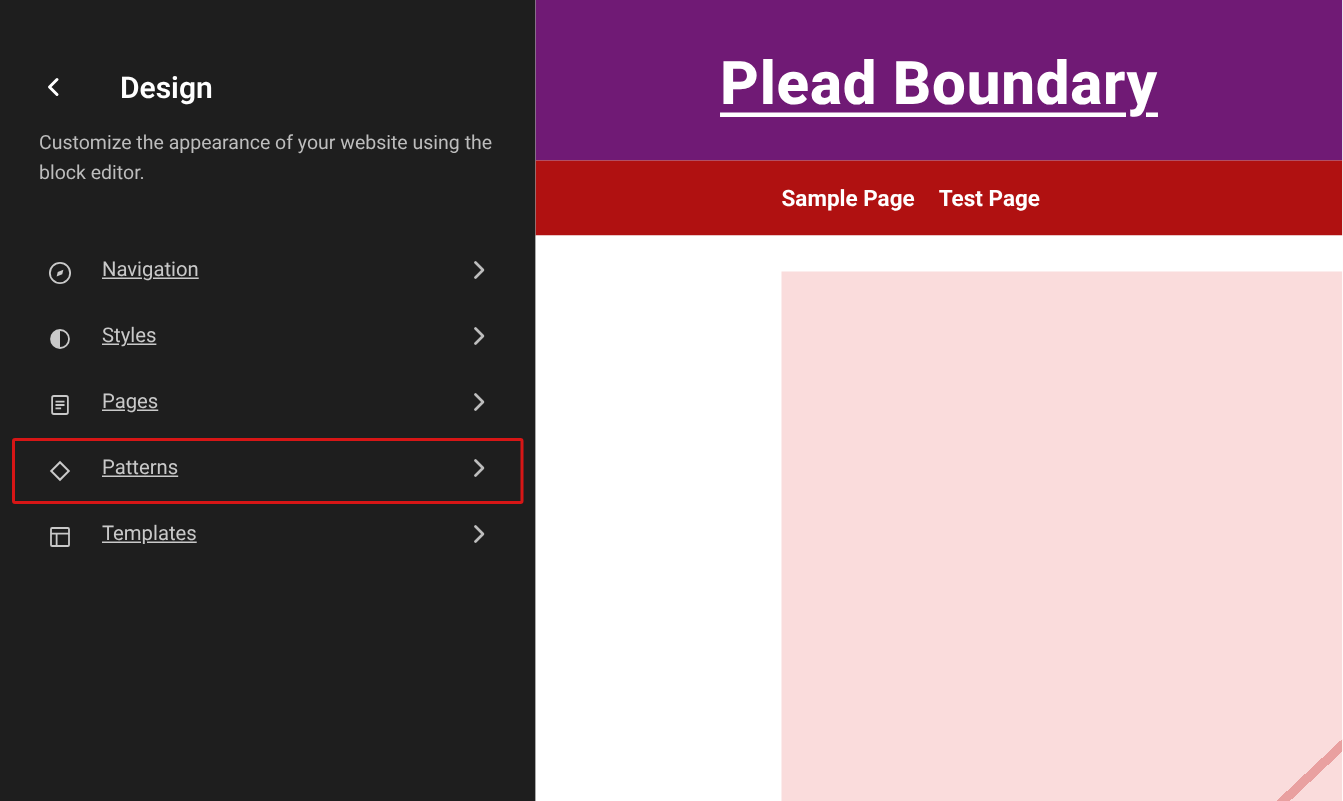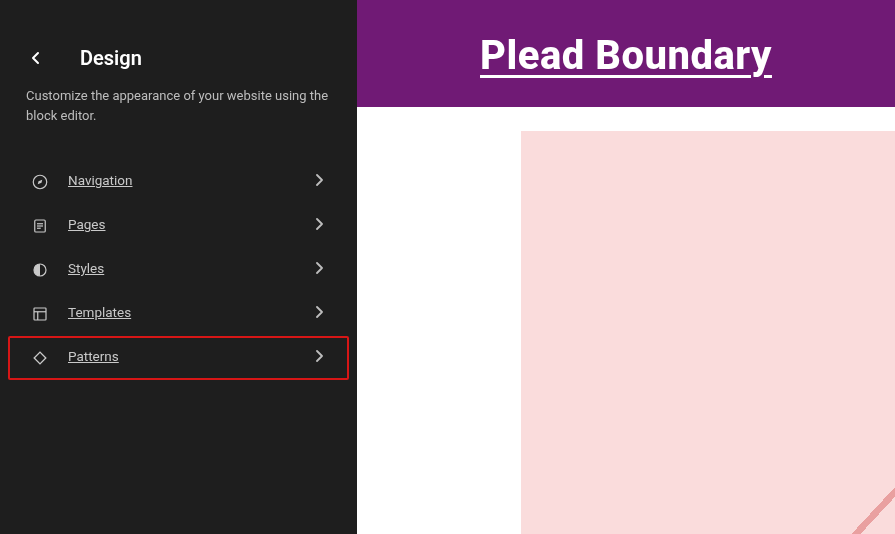--- a/index.html
+++ b/index.html
@@ -152,83 +152,87 @@
         <span class="chev">
           <svg width="8" height="12" viewBox="0 0 8 12">
               <path d="M2 1 L7 6 L2 11" stroke="currentColor" stroke-width="1.8" fill="none" stroke-linecap="round" stroke-linejoin="round"></path>
             </svg>
         </span>
       </div>
 
       <div class="menu-item">
         <span class="leading">
           <svg width="18" height="18" viewBox="0 0 24 24" fill="none" stroke="currentColor" stroke-width="1.6">
+            <circle cx="12" cy="12" r="8"></circle>
+            <path d="M12 4 A8 8 0 0 0 12 20 Z" fill="currentColor" stroke="none"></path>
+          </svg>
+        </span>
+        <span class="label">Styles</span>
+        <span class="chev">
+          <svg width="8" height="12" viewBox="0 0 8 12">
+              <path d="M2 1 L7 6 L2 11" stroke="currentColor" stroke-width="1.8" fill="none" stroke-linecap="round" stroke-linejoin="round"></path>
+            </svg>
+        </span>
+      </div>
+
+      <div class="menu-item">
+        <span class="leading">
+          <svg width="18" height="18" viewBox="0 0 24 24" fill="none" stroke="currentColor" stroke-width="1.6">
             <rect x="5" y="4" width="14" height="16" rx="1.5"></rect>
             <line x1="8" y1="9" x2="16" y2="9"></line>
             <line x1="8" y1="12" x2="16" y2="12"></line>
             <line x1="8" y1="15" x2="13" y2="15"></line>
           </svg>
         </span>
         <span class="label">Pages</span>
         <span class="chev">
           <svg width="8" height="12" viewBox="0 0 8 12">
               <path d="M2 1 L7 6 L2 11" stroke="currentColor" stroke-width="1.8" fill="none" stroke-linecap="round" stroke-linejoin="round"></path>
             </svg>
         </span>
       </div>
 
-      <div class="menu-item">
-        <span class="leading">
-          <svg width="18" height="18" viewBox="0 0 24 24" fill="none" stroke="currentColor" stroke-width="1.6">
-            <circle cx="12" cy="12" r="8"></circle>
-            <path d="M12 4 A8 8 0 0 0 12 20 Z" fill="currentColor" stroke="none"></path>
-          </svg>
-        </span>
-        <span class="label">Styles</span>
+      <div class="menu-item highlight">
+        <span class="leading">
+          <svg width="20" height="20" viewBox="0 0 24 24" fill="none" stroke="currentColor" stroke-width="1.6">
+            <rect x="7.05" y="7.05" width="9.9" height="9.9" transform="rotate(45 12 12)"></rect>
+          </svg>
+        </span>
+        <span class="label">Patterns</span>
         <span class="chev">
           <svg width="8" height="12" viewBox="0 0 8 12">
               <path d="M2 1 L7 6 L2 11" stroke="currentColor" stroke-width="1.8" fill="none" stroke-linecap="round" stroke-linejoin="round"></path>
             </svg>
         </span>
       </div>
 
       <div class="menu-item">
         <span class="leading">
           <svg width="18" height="18" viewBox="0 0 24 24" fill="none" stroke="currentColor" stroke-width="1.6">
             <rect x="4" y="4" width="16" height="16" rx="1"></rect>
             <line x1="4" y1="9" x2="20" y2="9"></line>
             <line x1="9" y1="9" x2="9" y2="20"></line>
           </svg>
         </span>
         <span class="label">Templates</span>
-        <span class="chev">
-          <svg width="8" height="12" viewBox="0 0 8 12">
-              <path d="M2 1 L7 6 L2 11" stroke="currentColor" stroke-width="1.8" fill="none" stroke-linecap="round" stroke-linejoin="round"></path>
-            </svg>
-        </span>
-      </div>
-
-      <div class="menu-item highlight">
-        <span class="leading">
-          <svg width="20" height="20" viewBox="0 0 24 24" fill="none" stroke="currentColor" stroke-width="1.6">
-            <rect x="7.05" y="7.05" width="9.9" height="9.9" transform="rotate(45 12 12)"></rect>
-          </svg>
-        </span>
-        <span class="label">Patterns</span>
         <span class="chev">
           <svg width="8" height="12" viewBox="0 0 8 12">
               <path d="M2 1 L7 6 L2 11" stroke="currentColor" stroke-width="1.8" fill="none" stroke-linecap="round" stroke-linejoin="round"></path>
             </svg>
         </span>
       </div>
 
     </nav>
   </aside>
 
   <main class="preview">
     <header class="site-hero">
       <a class="site-title">Plead Boundary</a>
     </header>
+    <nav class="site-nav">
+      <a>Sample Page</a>
+      <a>Test Page</a>
+    </nav>
     <div class="site-body">
       <div class="placeholder-img"></div>
     </div>
   </main>
 </div>
 
 </body></html>

